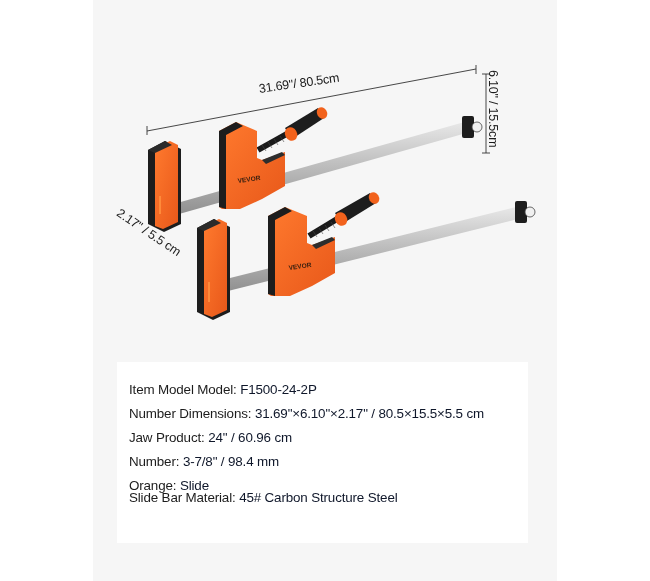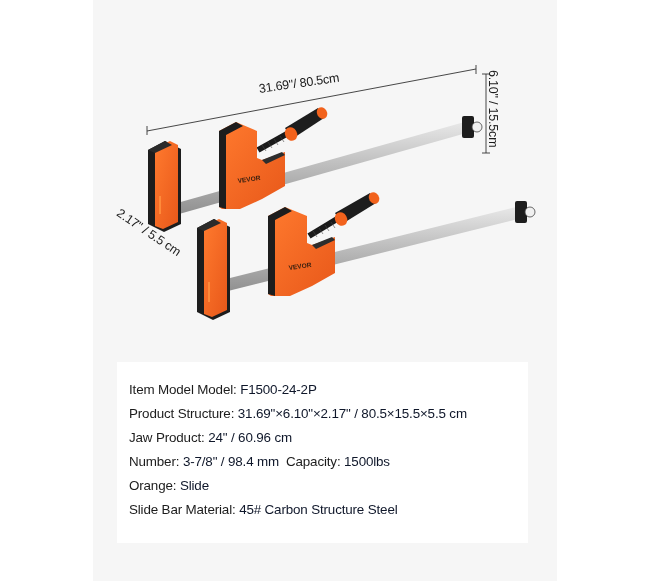--- a/index.html
+++ b/index.html
@@ -17,21 +17,21 @@
   .dim-length { left:258px; top:82px; transform:rotate(-8deg); transform-origin:left top; }
   .dim-height { left:476px; top:70px; transform:rotate(90deg); transform-origin:left top; left:500px; }
   .dim-width { left:122px; top:206px; transform:rotate(34deg); transform-origin:left top; }
   .card {
     position:absolute; left:117px; top:362px; width:411px; height:181px; background:#ffffff;
   }
   .spec-row {
     position:absolute; left:12px; font-size:13.4px; color:#1c1c1c; white-space:nowrap; letter-spacing:-0.15px;
   }
   .spec-row .val { color:#0f172a; }
-  .r1 { top:20px; } .r2 { top:44px; } .r3 { top:68px; } .r4 { top:92px; } .r5 { top:116px; } .r6 { top:140px; }
+  .r1 { top:20px; } .r2 { top:44px; } .r3 { top:68px; } .r4 { top:92px; } .r5 { top:116px; } .r6 { top:128px; }
   .cell { position:absolute; top:0; white-space:nowrap; }
 </style>
 </head>
 <body>
 
 <div class="panel"></div>
 
 <div class="illustration">
   <svg width="650" height="360" viewBox="0 0 650 360">
     <defs>
@@ -113,35 +113,31 @@
   <div class="dim-label dim-height">6.10" / 15.5cm</div>
   <div class="dim-label dim-width">2.17" / 5.5 cm</div>
 </div>
 
 <div class="card">
   <div class="spec-row r1">
     <span>Item Model Model:</span>
     <span class="val">F1500-24-2P</span>
   </div>
   <div class="spec-row r2">
-    <span>Product Structure:</span>
+    <span>Number Dimensions:</span>
     <span class="val">31.69"×6.10"×2.17" / 80.5×15.5×5.5 cm</span>
   </div>
   <div class="spec-row r3">
     <span>Jaw Product:</span>
     <span class="val">24" / 60.96 cm</span>
   </div>
   <div class="spec-row r4" style="width:400px;height:18px;">
     <span class="cell" style="left:0">
       <span>Number:</span>
       <span class="val">3-7/8" / 98.4 mm</span>
-    </span>
-    <span class="cell" style="left:157px">
-      <span>Capacity:</span>
-      <span class="val">1500lbs</span>
     </span>
   </div>
   <div class="spec-row r5" style="width:400px;height:18px;">
     <span class="cell" style="left:0">
       <span>Orange:</span>
       <span class="val">Slide</span>
     </span>
   </div>
   <div class="spec-row r6">
     <span>Slide Bar Material:</span>

